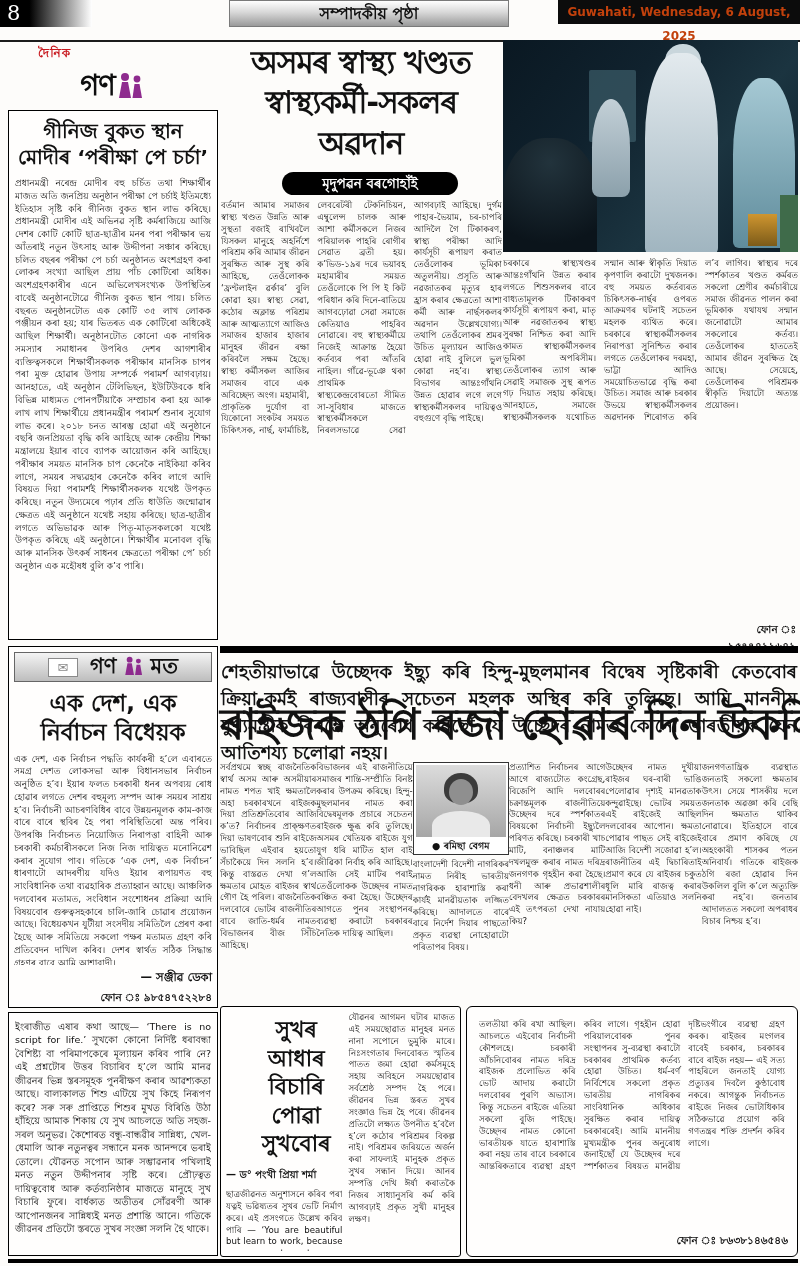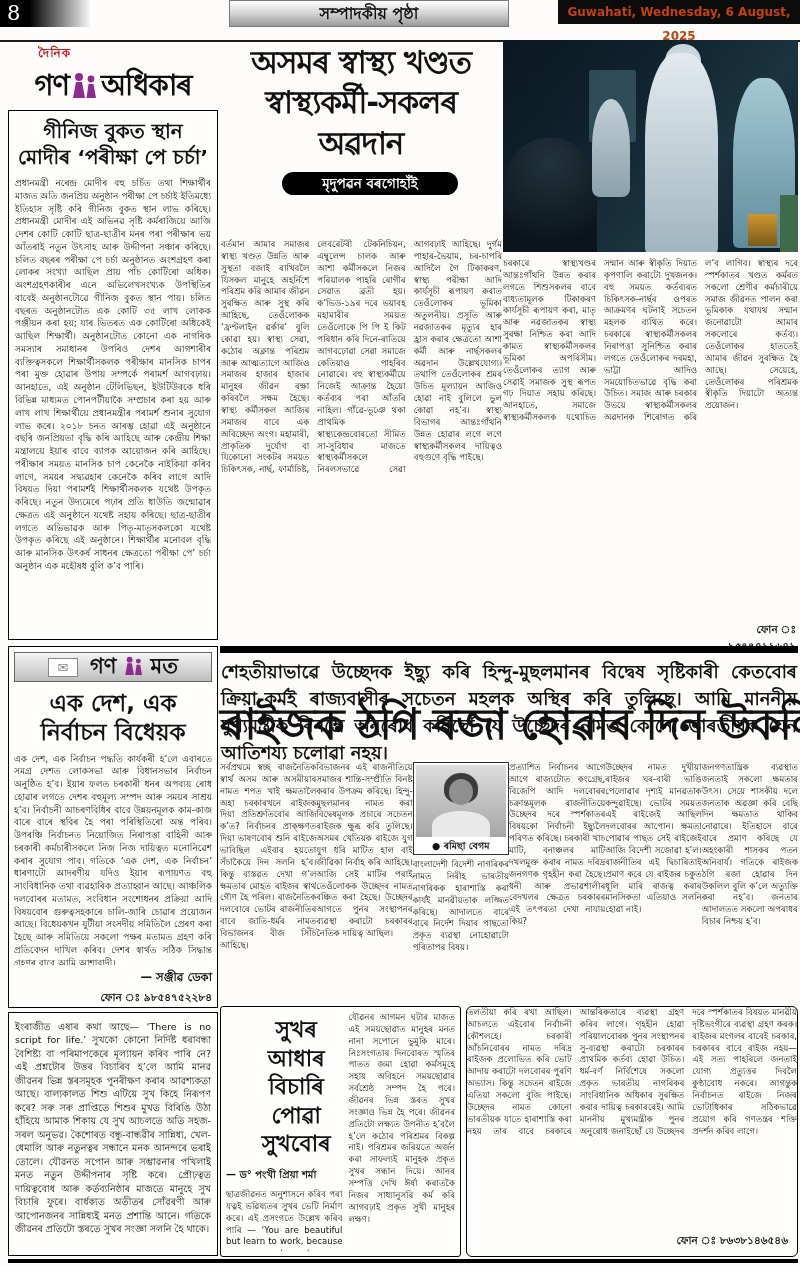--- a/index.html
+++ b/index.html
@@ -58,21 +58,21 @@
     background:linear-gradient(130deg,#0a1822 0%,#10222e 35%,#1b3440 65%,#0c1c27 100%);overflow:hidden;}
   .ph{position:absolute;}
   .ph-window{top:14%;left:29%;width:16%;height:34%;background:#3a5a66;opacity:.75;border-radius:2px;}
   .ph-fig-l{bottom:-4%;left:0;width:32%;height:58%;background:radial-gradient(circle at 50% 20%,#22333c,#0b141b 75%);border-radius:45% 45% 6px 6px;}
   .ph-fig-c{top:6%;right:27%;width:25%;height:96%;background:linear-gradient(180deg,#e3eaee,#9fb4bf);border-radius:42% 42% 8px 8px;}
   .ph-head-c{top:2%;right:33%;width:12%;height:16%;background:#c9d6dc;border-radius:50%;}
   .ph-fig-r{top:18%;right:1%;width:21%;height:80%;background:linear-gradient(180deg,#a6c9d4,#5f8c9c);border-radius:45% 45% 6px 6px;}
   .ph-fig-m{top:28%;left:30%;width:13%;height:46%;background:linear-gradient(180deg,#c3d0d7,#8ba0ab);border-radius:50% 50% 8px 8px;}
   .ph-equip{right:7%;bottom:3%;width:10%;height:15%;background:linear-gradient(180deg,#cf9630,#7c5b19);}
   .ph-green{right:0;bottom:0;width:6%;height:27%;background:#3f6b4a;}
-  .h-left{position:absolute;left:221px;top:200px;width:281px;height:440px;column-count:3;column-gap:8px;margin-top:39px;}
+  .h-left{position:absolute;left:221px;top:200px;width:281px;height:440px;column-count:3;column-gap:8px;}
   .h-right{position:absolute;left:503px;top:258px;width:295px;height:360px;column-count:3;column-gap:8px;}
   .h-phone{position:absolute;left:688px;top:622px;width:108px;text-align:right;font-size:10.5px;font-weight:bold;background:#fdfcfa;}
   
   .blackbar{position:absolute;left:220px;top:646px;width:578px;height:7px;background:#000;}
   .standfirst{position:absolute;left:221px;top:658px;width:576px;font-size:18px;font-weight:bold;
     line-height:1.5;text-align:justify;}
   .r-headline{position:absolute;left:220px;top:699px;width:578px;font-size:43px;font-weight:bold;
     text-align:center;line-height:1.2;letter-spacing:-1px;white-space:nowrap;}
   .r-band{position:absolute;left:220px;top:762px;width:578px;height:240px;display:flex;}
   .rcol{flex:1;font-size:8.6px;line-height:1.38;text-align:justify;overflow:hidden;}
@@ -82,21 +82,21 @@
   .p-face{position:absolute;top:14px;left:50%;transform:translateX(-50%);width:24px;height:26px;background:#8f8f8f;border-radius:50%;}
   .p-body{position:absolute;bottom:-2px;left:50%;transform:translateX(-50%);width:58px;height:28px;background:#e9e9e9;border-radius:50% 50% 0 0;}
   .p-cap{font-size:9.5px;font-weight:bold;text-align:center;padding-top:2px;}
   
   .sukhbox{left:220px;top:1006px;width:241px;height:251px;border-radius:3px;padding:5px;display:flex;gap:6px;}
   .sk-left{width:118px;display:flex;flex-direction:column;}
   .sk-h{font-size:22px;font-weight:bold;line-height:1.3;text-align:center;margin-top:4px;margin-left:24px;}
   .sk-by{font-size:10px;font-weight:bold;text-align:left;margin:8px 20px 5px 0;}
   .sk-body{font-size:8.6px;line-height:1.38;text-align:justify;overflow:hidden;flex:1;}
   .sk-right{width:108px;font-size:8.6px;line-height:1.38;text-align:justify;overflow:hidden;}
-  .contbox{left:466px;top:1006px;width:332px;height:251px;border-radius:6px;padding:0;position:absolute;}
+  .contbox{left:466px;top:1006px;width:332px;height:251px;border-radius:6px;padding:12px;position:absolute;}
   .cont-cols{column-count:3;column-gap:8px;font-size:8.6px;line-height:1.38;text-align:justify;height:224px;overflow:hidden;}
   .cont-phone{position:absolute;right:9px;bottom:6px;font-size:10.5px;font-weight:bold;background:#fffefd;padding-left:5px;}
   .botbar{position:absolute;left:8px;top:1259px;width:790px;height:4px;background:#000;}
 </style>
 </head>
 <body>
 
 <div id="page">
 
   <div class="hdr-num">
@@ -115,21 +115,20 @@
     <div class="mh-row">
       <span class="mh-word">গণ</span>
       <span>
         <svg width="30" height="26" viewBox="0 0 30 26">
           <circle cx="9" cy="5" r="4" fill="#8e2b8e"></circle>
           <path d="M3 26 L6 10 L12 10 L15 26 Z" fill="#8e2b8e"></path>
           <circle cx="21" cy="7" r="3.4" fill="#8e2b8e"></circle>
           <path d="M16.5 26 L18.5 12 L23.5 12 L26 26 Z" fill="#8e2b8e"></path>
         </svg>
       </span>
-      <span class="mh-word">অধিকাৰ</span>
     </div>
     <div class="mh-tag">মুক্ত জনতাৰ মুক্ত কণ্ঠ</div>
     <div class="mh-date">গুৱাহাটী, বুধবাৰ, ৬ আগষ্ট, ২০২৫</div>
   </div>
 
   <div class="nbox box1">
     <h2>গীনিজ বুকত স্থান মোদীৰ ‘পৰীক্ষা পে চৰ্চা’</h2>
     <div class="jtext">প্ৰধানমন্ত্ৰী নৰেন্দ্ৰ মোদীৰ বহু চৰ্চিত তথা শিক্ষাৰ্থীৰ মাজত অতি জনপ্ৰিয় অনুষ্ঠান পৰীক্ষা পে চৰ্চাই ইতিমধ্যে ইতিহাস সৃষ্টি কৰি গীনিজ বুকত স্থান লাভ কৰিছে। প্ৰধানমন্ত্ৰী মোদীৰ এই অভিনৱ সৃষ্টি কৰ্মৰাজিয়ে আজি দেশৰ কোটি কোটি ছাত্ৰ-ছাত্ৰীৰ মনৰ পৰা পৰীক্ষাৰ ভয় আঁতৰাই নতুন উৎসাহ আৰু উদ্দীপনা সঞ্চাৰ কৰিছে। চলিত বছৰৰ পৰীক্ষা পে চৰ্চা অনুষ্ঠানত অংশগ্ৰহণ কৰা লোকৰ সংখ্যা আছিল প্ৰায় পাঁচ কোটিৰো অধিক। অংশগ্ৰহণকাৰীৰ এনে অভিলেখসংখ্যক উপস্থিতিৰ বাবেই অনুষ্ঠানটোৱে গীনিজ বুকত স্থান পায়। চলিত বছৰত অনুষ্ঠানটোত এক কোটি ৩৫ লাখ লোকক পঞ্জীয়ন কৰা হয়; যাৰ ভিতৰত এক কোটিৰো অধিকেই আছিল শিক্ষাৰ্থী। অনুষ্ঠানটোত কোনো এক নাগৰিক সমস্যাৰ সমাধানৰ উপৰিও দেশৰ আগশাৰীৰ ব্যক্তিত্বসকলে শিক্ষাৰ্থীসকলক পৰীক্ষাৰ মানসিক চাপৰ পৰা মুক্ত হোৱাৰ উপায় সম্পৰ্কে পৰামৰ্শ আগবঢ়ায়। আনহাতে, এই অনুষ্ঠান টেলিভিছন, ইউটিউবকে ধৰি বিভিন্ন মাধ্যমত পোনপটীয়াকৈ সম্প্ৰচাৰ কৰা হয় আৰু লাখ লাখ শিক্ষাৰ্থীয়ে প্ৰধানমন্ত্ৰীৰ পৰামৰ্শ শুনাৰ সুযোগ লাভ কৰে। ২০১৮ চনত আৰম্ভ হোৱা এই অনুষ্ঠানে বছৰি জনপ্ৰিয়তা বৃদ্ধি কৰি আহিছে আৰু কেন্দ্ৰীয় শিক্ষা মন্ত্ৰালয়ে ইয়াৰ বাবে ব্যাপক আয়োজন কৰি আহিছে। পৰীক্ষাৰ সময়ত মানসিক চাপ কেনেকৈ নাইকিয়া কৰিব লাগে, সময়ৰ সদ্ব্যৱহাৰ কেনেকৈ কৰিব লাগে আদি বিষয়ত দিয়া পৰামৰ্শই শিক্ষাৰ্থীসকলক যথেষ্ট উপকৃত কৰিছে। নতুন উদ্যমেৰে পঢ়াৰ প্ৰতি ধাউতি জন্মোৱাৰ ক্ষেত্ৰত এই অনুষ্ঠানে যথেষ্ট সহায় কৰিছে। ছাত্ৰ-ছাত্ৰীৰ লগতে অভিভাৱক আৰু পিতৃ-মাতৃসকলকো যথেষ্ট উপকৃত কৰিছে এই অনুষ্ঠানে। শিক্ষাৰ্থীৰ মনোবল বৃদ্ধি আৰু মানসিক উৎকৰ্ষ সাধনৰ ক্ষেত্ৰতো পৰীক্ষা পে’ চৰ্চা অনুষ্ঠান এক মহৌষধ বুলি ক’ব পাৰি।</div>
   </div>
 

